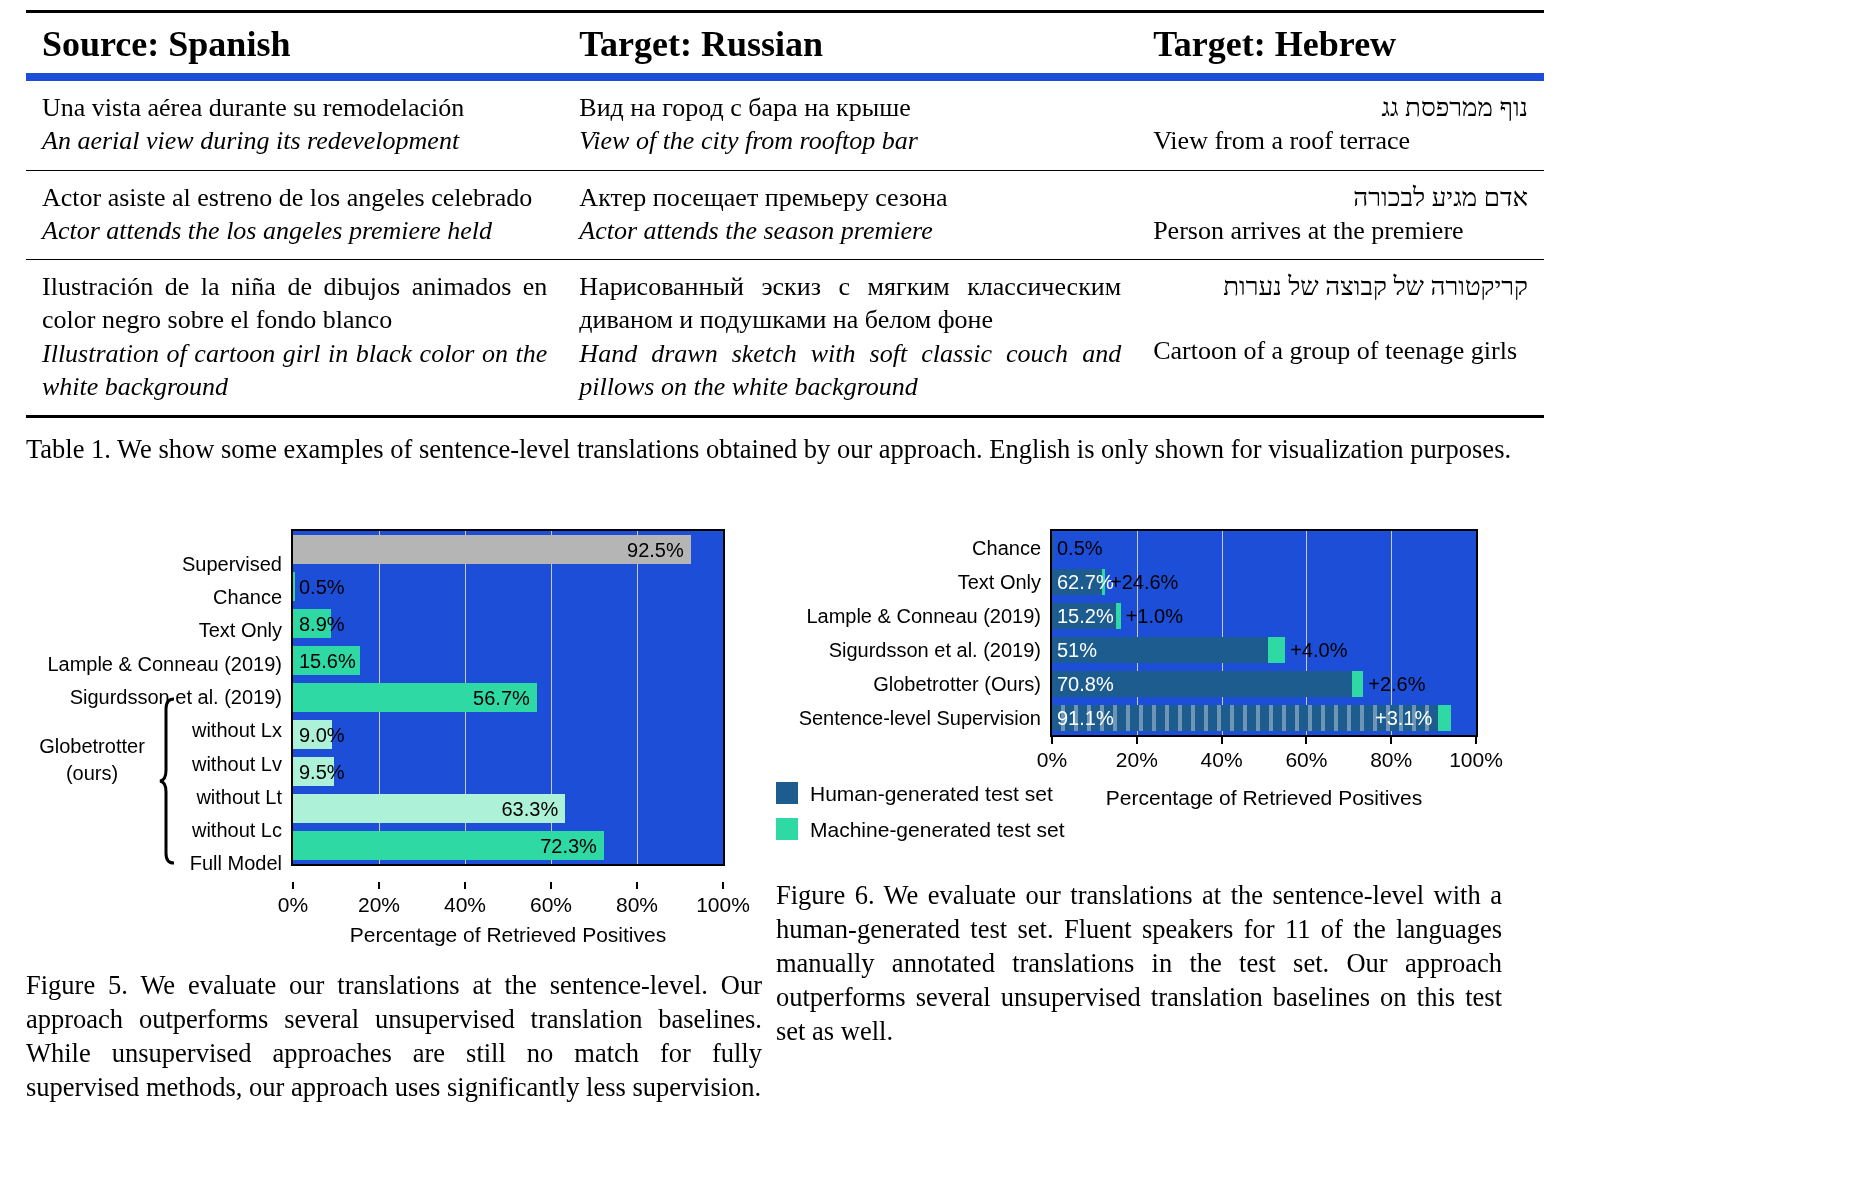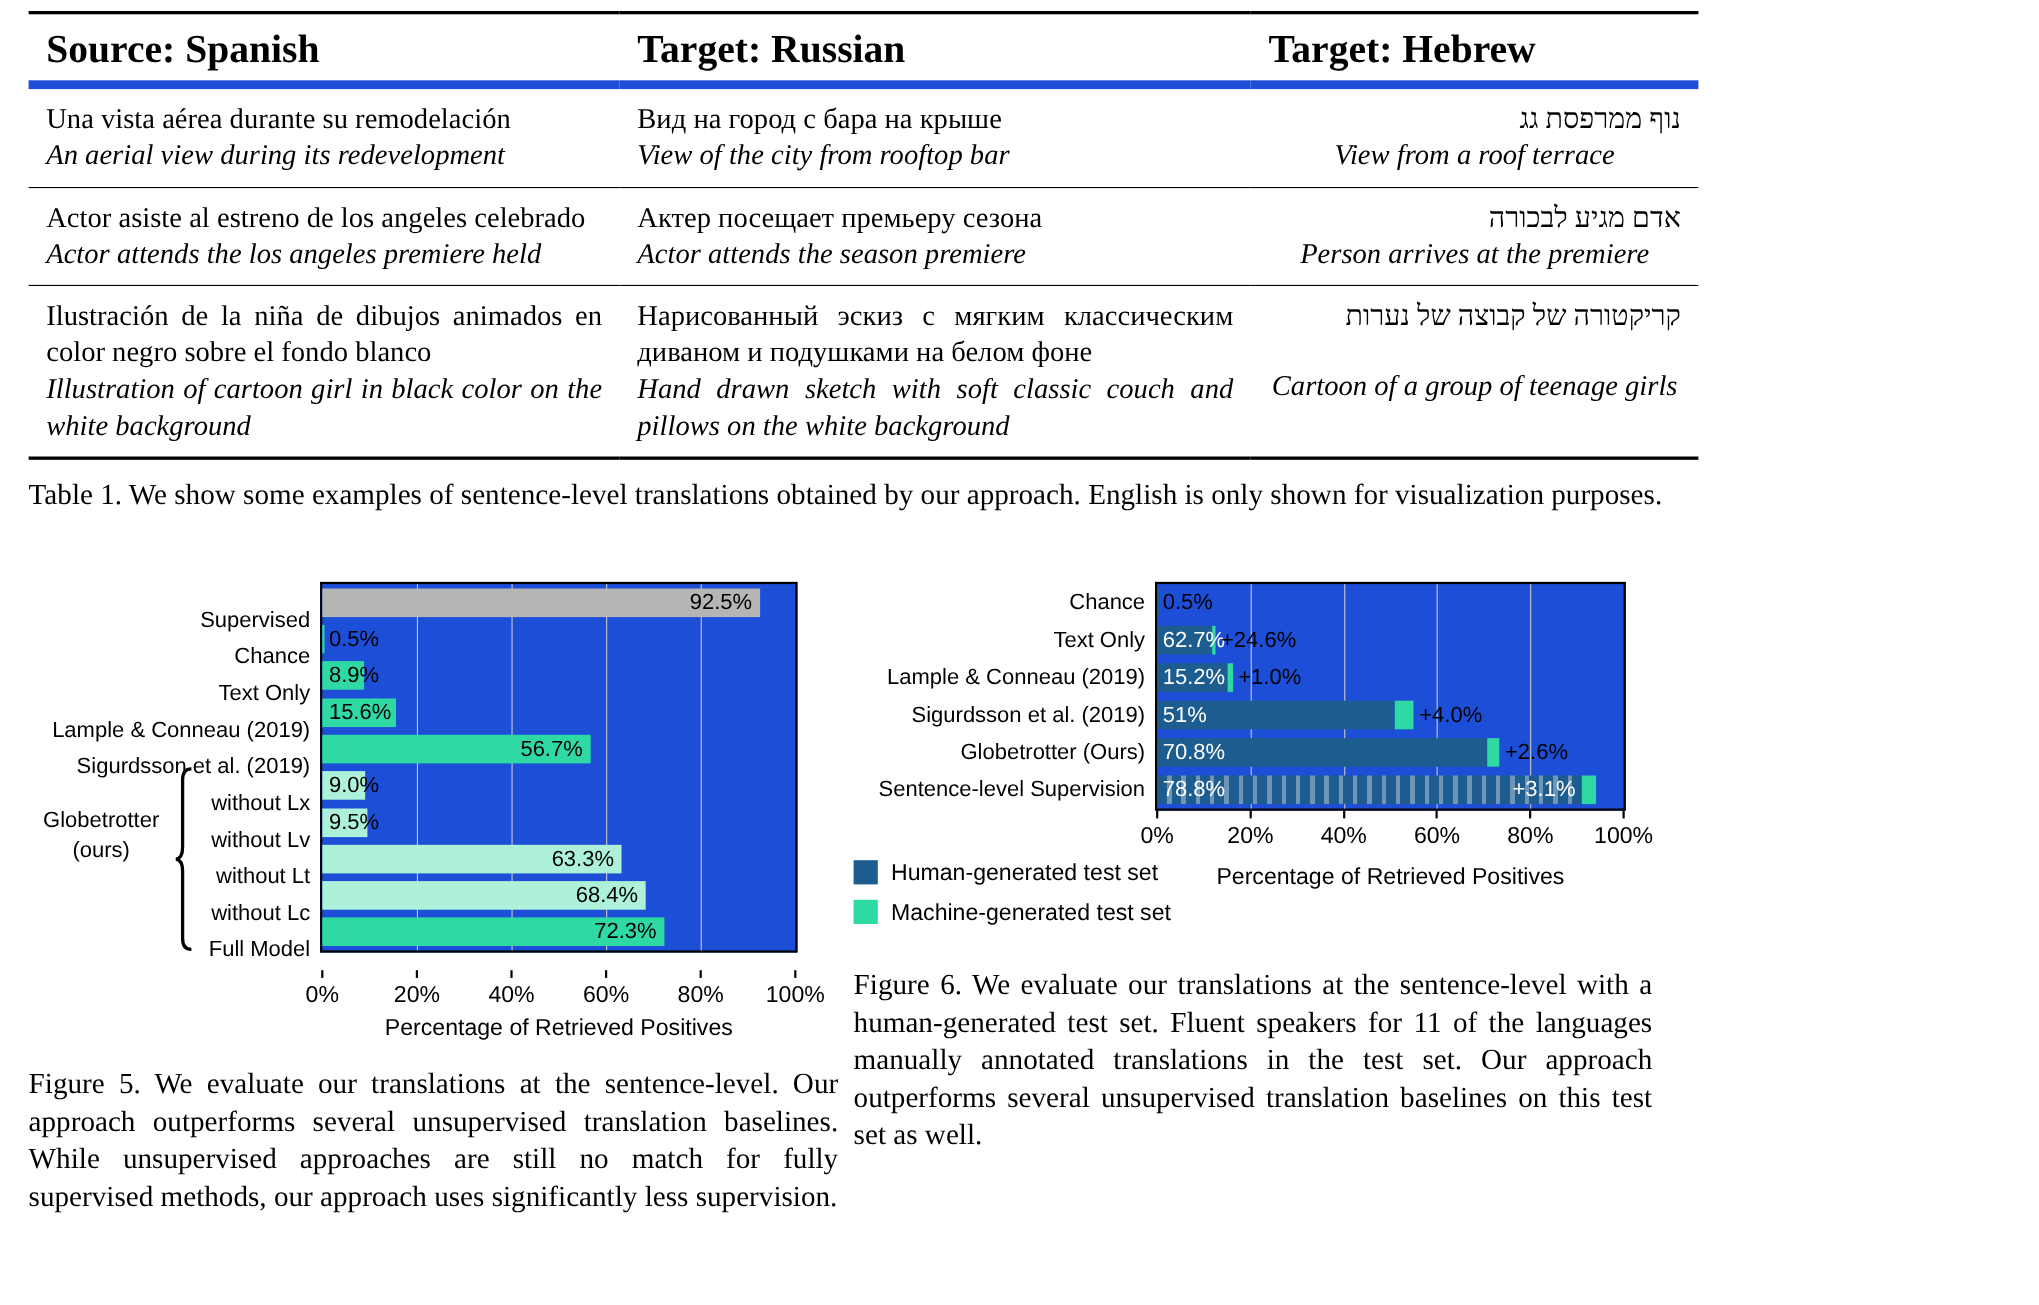--- a/index.html
+++ b/index.html
@@ -8,21 +8,21 @@
   .page{position:absolute;left:26px;top:10px;width:1518px;}
 
   
   table.t1{width:100%;border-collapse:collapse;border-top:3px solid #000;border-bottom:3px solid #000;}
   .t1 th{font-size:36px;text-align:left;padding:10px 16px 8px;border-bottom:8px solid #1d4ed8;font-weight:bold;}
   .t1 td{font-size:26px;line-height:1.28;vertical-align:top;padding:10px 16px 12px;}
   .t1 tbody tr + tr td{border-top:1.5px solid #000;}
   .cell-native{text-align:justify;}
   .cell-en{font-style:italic;text-align:justify;}
   .heb{direction:rtl;text-align:right;font-family:"Liberation Serif","DejaVu Sans",serif;}
-  .heb-en{font-style:italic;text-align:center;direction:ltr;}
+  .heb-en{text-align:left;direction:ltr;}
   .tall2{min-height:64px;}
   .tcap{margin-top:16px;font-size:26.5px;}
 
   
   .cols{display:flex;margin-top:64px;}
   .col-left{flex:none;width:736px;}
   .col-right{flex:none;width:726px;margin-left:14px;}
 
   
   .chartflex{display:flex;}
@@ -176,24 +176,20 @@
                 <div class="hbar" style="width: 9%; background: rgb(173, 241, 216);"></div>
                 <div class="vlab" style="left: 6px;">9.0%</div>
               </div>
               <div class="brow">
                 <div class="hbar" style="width: 9.5%; background: rgb(173, 241, 216);"></div>
                 <div class="vlab" style="left: 6px;">9.5%</div>
               </div>
               <div class="brow">
                 <div class="hbar" style="width: 63.3%; background: rgb(173, 241, 216);"></div>
                 <div class="vlab" style="right: calc(36.7% + 7px);">63.3%</div>
-              </div>
-              <div class="brow">
-                <div class="hbar" style="width: 68.4%; background: rgb(173, 241, 216);"></div>
-                <div class="vlab" style="right: calc(31.6% + 7px);">68.4%</div>
               </div>
               <div class="brow">
                 <div class="hbar" style="width: 72.3%; background: rgb(46, 217, 164);"></div>
                 <div class="vlab" style="right: calc(27.7% + 7px); margin-left: 22px;">72.3%</div>
               </div>
             </div>
           </div>
         <svg class="gbracket" viewBox="0 0 18 170" preserveAspectRatio="none">
           <path d="M16 2 Q8 2 8 12 L8 74 Q8 84 2 85 Q8 86 8 96 L8 158 Q8 168 16 168" fill="none" stroke="#000" stroke-width="3"></path>
         </svg>
@@ -260,21 +256,21 @@
               </div>
               <div class="brow">
                 <div class="hbar" style="width: 70.8%; background: rgb(28, 92, 142);"></div>
                 <div class="hbar" style="left: 70.8%; width: 2.6%; background: rgb(46, 217, 164);"></div>
                 <div class="vlab" style="left: 5px; color: rgb(255, 255, 255);">70.8%</div>
                 <div class="vlab" style="left: calc(73.4% + 5px);">+2.6%</div>
               </div>
               <div class="brow">
                 <div class="hbar hatch" style="width: 91.1%;"></div>
                 <div class="hbar" style="left: 91.1%; width: 3.1%; background: rgb(46, 217, 164);"></div>
-                <div class="vlab" style="left: 5px; color: rgb(255, 255, 255);">78.8%</div>
+                <div class="vlab" style="left: 5px; color: rgb(255, 255, 255);">91.1%</div>
                 <div class="vlab" style="right: calc(8.9% + 6px); color: rgb(255, 255, 255);">+3.1%</div>
               </div>
             </div>
           </div>
         <div id="fig6-ticks" class="xticks f6t">
             <div class="tm" style="left: 0%;"></div>
             <div class="tick" style="left: 0%;">0%</div>
             <div class="tm" style="left: 20%;"></div>
             <div class="tick" style="left: 20%;">20%</div>
             <div class="tm" style="left: 40%;"></div>

